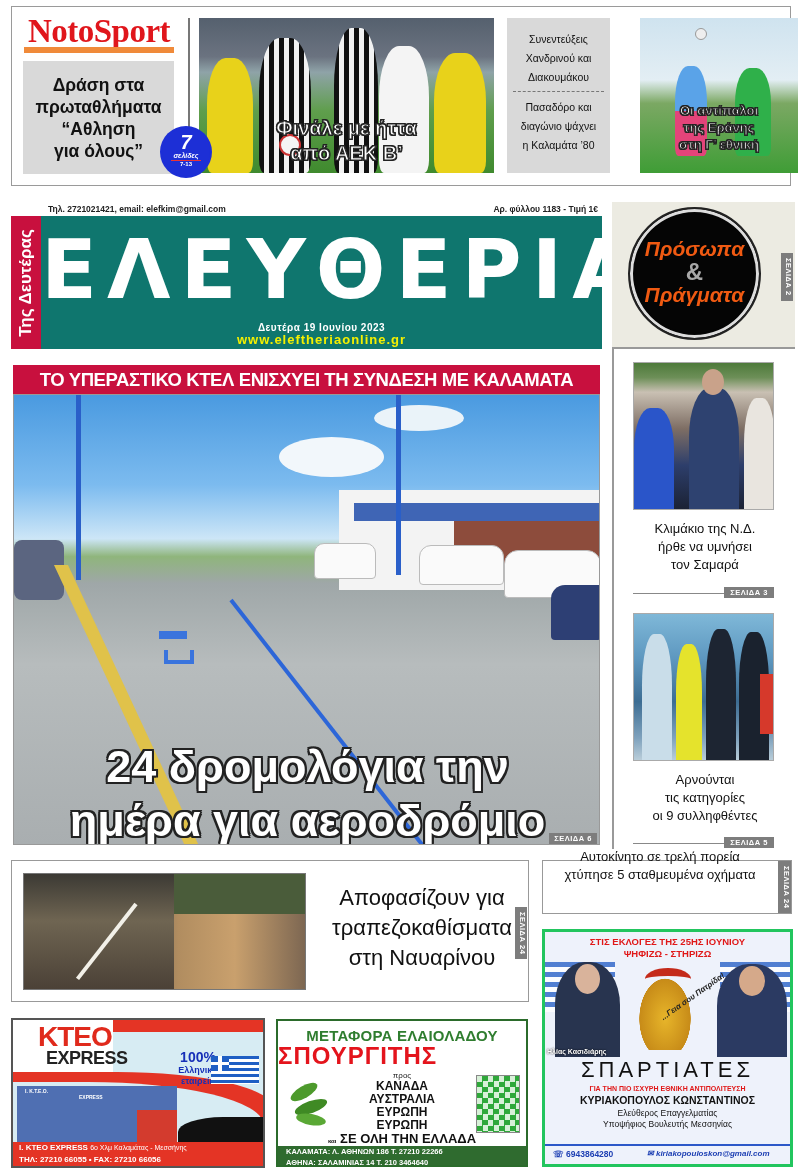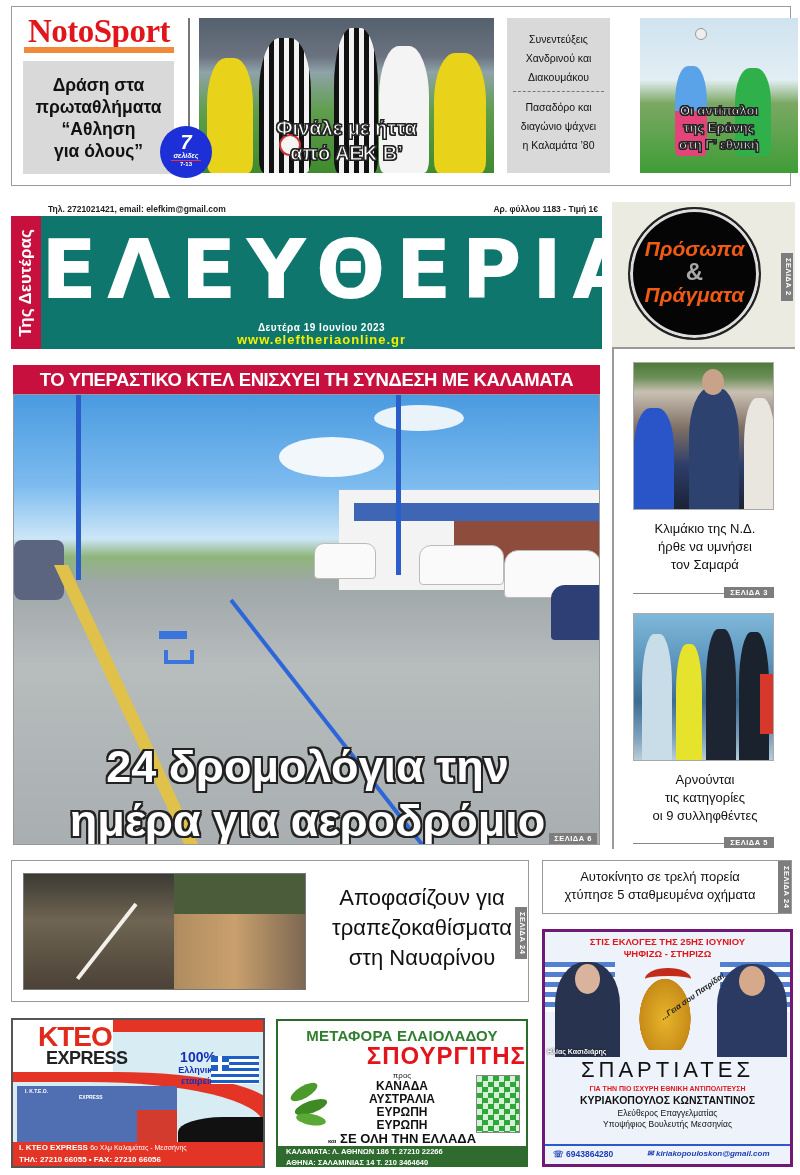--- a/index.html
+++ b/index.html
@@ -63,27 +63,27 @@
     background: linear-gradient(180deg, #4a9ae0 0%, #7cbbef 20%, #cde6f7 32%, #8fb57c 36%, #9fa7a8 42%, #b7bcbd 60%, #a9aeb0 100%); }
   .main-head { position: absolute; left: 0; top: 313px; width: 587px; text-align: center; color: #fff; font-weight: bold; font-size: 45px; line-height: 54px;
     text-shadow: 2px 2px 0 #222, -2px -2px 0 #222, 2px -2px 0 #222, -2px 2px 0 #222, 0 2px 0 #222, 2px 0 0 #222, 0 -2px 0 #222, -2px 0 0 #222; margin-top: 32px; }
 
   
   .mid-box { left: 11px; top: 860px; width: 518px; height: 142px; border: 1.5px solid #999; }
   .mid-photo { left: 23px; top: 873px; width: 283px; height: 117px; overflow: hidden; background: linear-gradient(90deg, #5d4b3a 0%, #7a6a55 40%, #b18d60 55%, #c9a06d 75%, #7d6752 100%); border: 1px solid #777; }
   .mid-head { left: 322px; top: 883px; width: 200px; text-align: center; font-size: 22px; line-height: 30px; color: #111; }
   .mid-tab { left: 515px; top: 907px; width: 12px; height: 52px; }
   .car-box { left: 542px; top: 860px; width: 250px; height: 54px; border: 1.5px solid #999; }
-  .car-head { left: 546px; top: 868px; width: 228px; text-align: center; font-size: 13px; line-height: 18px; color: #111; }
+  .car-head { left: 546px; top: 848px; width: 228px; text-align: center; font-size: 13px; line-height: 18px; color: #111; }
   .car-tab { left: 778px; top: 861px; width: 13px; height: 52px; }
 
   
   .ad-kteo { left: 11px; top: 1018px; width: 254px; height: 150px; border: 2px solid #555; overflow: hidden; background: #d7ecf3; }
   .ad-oil { left: 276px; top: 1019px; width: 252px; height: 148px; border: 2px solid #2b6b2b; background: #fff; overflow: hidden; }
-  .ad-spart { left: 542px; top: 929px; width: 251px; height: 238px; border: 3px solid #701a75; background: #eef2fb; overflow: hidden; }
+  .ad-spart { left: 542px; top: 929px; width: 251px; height: 238px; border: 3px solid #22c55e; background: #eef2fb; overflow: hidden; }
 </style>
 </head>
 <body>
 
 <div class="abs sport-strip"></div>
 
 <div class="abs noto-logo">
   <div class="txt">NotoSport</div>
   <div class="bar"></div>
 </div>
@@ -269,21 +269,21 @@
   </div>
   <div style="position:absolute;left:165px;top:97px;width:90px;height:30px;background:#111;border-radius:50% 0 0 0;"></div>
   <div style="position:absolute;left:0;top:122px;width:250px;height:26px;background:#e43425;color:#fff;padding-left:6px;">
     <div style="font-size:8px;line-height:12px;"><b>I. ΚΤΕΟ EXPRESS</b> <span style="font-size:7px;">6ο Χλμ Καλαμάτας - Μεσσήνης</span></div>
     <div style="font-size:8px;line-height:12px;font-weight:bold;">ΤΗΛ: 27210 66055  •  FAX: 27210 66056</div>
   </div>
 </div>
 
 <div class="abs ad-oil">
   <div style="position:absolute;left:0;top:6px;width:100%;text-align:center;font-weight:bold;font-size:15px;line-height:17px;color:#2f7d2f;letter-spacing:0.2px;">ΜΕΤΑΦΟΡΑ ΕΛΑΙΟΛΑΔΟΥ</div>
-  <div style="position:absolute;left:0;top:22px;width:100%;text-align:right;font-weight:bold;font-size:24px;line-height:26px;color:#e4141c;letter-spacing:1px;">ΣΠΟΥΡΓΙΤΗΣ</div>
+  <div style="position:absolute;left:0;top:22px;width:100%;text-align:left;font-weight:bold;font-size:24px;line-height:26px;color:#e4141c;letter-spacing:1px;">ΣΠΟΥΡΓΙΤΗΣ</div>
   <div style="position:absolute;left:0;top:50px;width:100%;text-align:center;font-size:8px;line-height:10px;color:#222;">προς</div>
   <div style="position:absolute;left:0;top:59px;width:100%;text-align:center;font-weight:bold;font-size:12px;line-height:13px;color:#111;">
     <div>ΚΑΝΑΔΑ</div>
     <div>ΑΥΣΤΡΑΛΙΑ</div>
     <div>ΕΥΡΩΠΗ</div>
     <div>ΕΥΡΩΠΗ</div>
   </div>
   <div style="position:absolute;left:0;top:111px;width:100%;text-align:center;font-weight:bold;font-size:13px;line-height:14px;color:#111;">
     <span style="font-size:6px;">και</span> <span>ΣΕ ΟΛΗ ΤΗΝ ΕΛΛΑΔΑ</span>
   </div>

